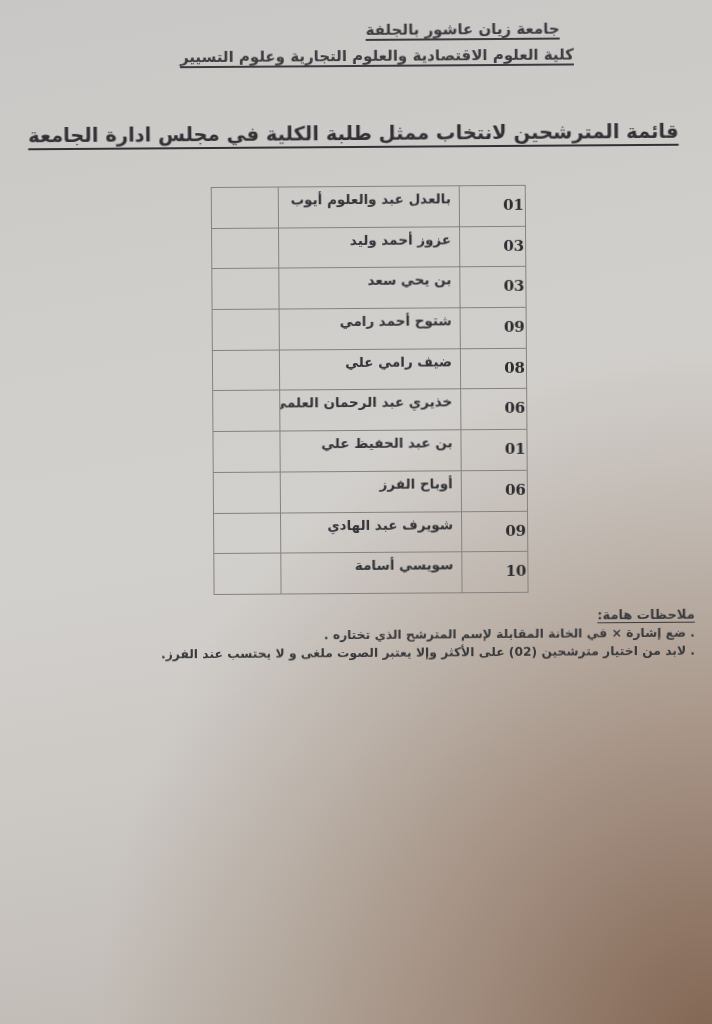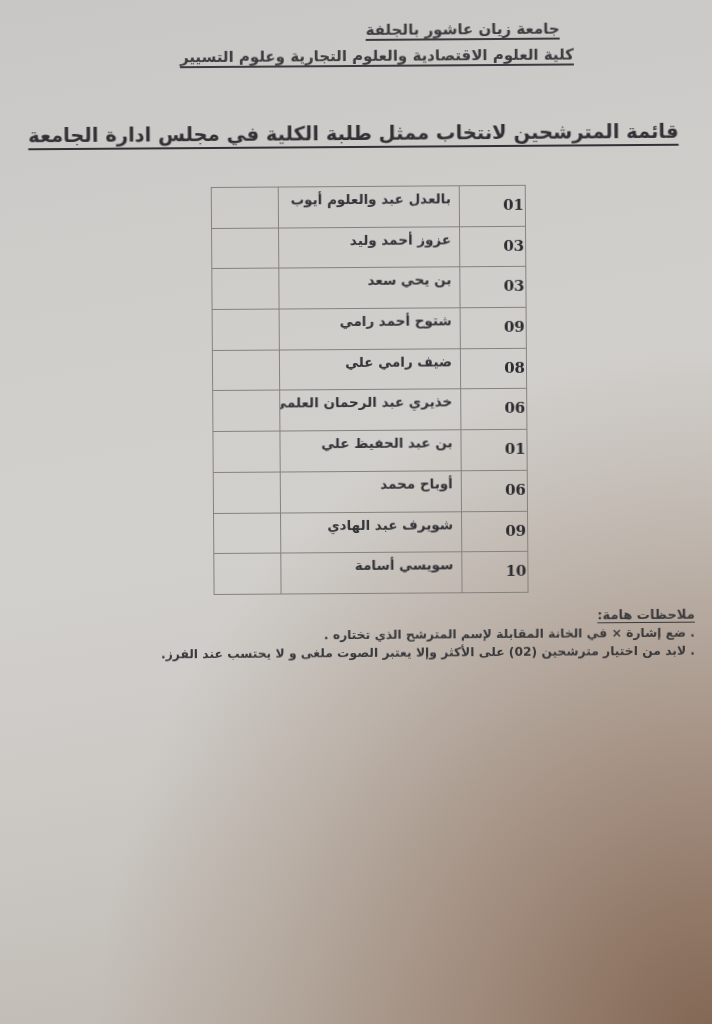--- a/index.html
+++ b/index.html
@@ -122,21 +122,21 @@
           <td class="name-cell">خذيري عبد الرحمان العلمي</td>
           <td class="check-cell"></td>
         </tr>
         <tr>
           <td class="num-cell">01</td>
           <td class="name-cell">بن عبد الحفيظ علي</td>
           <td class="check-cell"></td>
         </tr>
         <tr>
           <td class="num-cell">06</td>
-          <td class="name-cell">أوباح محمد</td>
+          <td class="name-cell">أوباح الفرز</td>
           <td class="check-cell"></td>
         </tr>
         <tr>
           <td class="num-cell">09</td>
           <td class="name-cell">شويرف عبد الهادي</td>
           <td class="check-cell"></td>
         </tr>
         <tr>
           <td class="num-cell">10</td>
           <td class="name-cell">سويسي أسامة</td>

